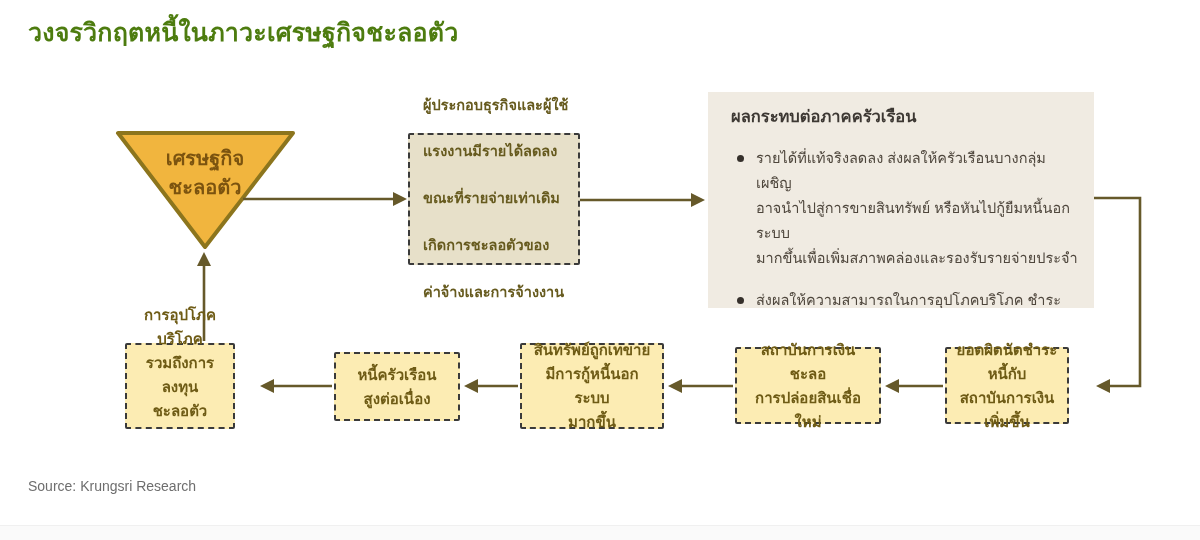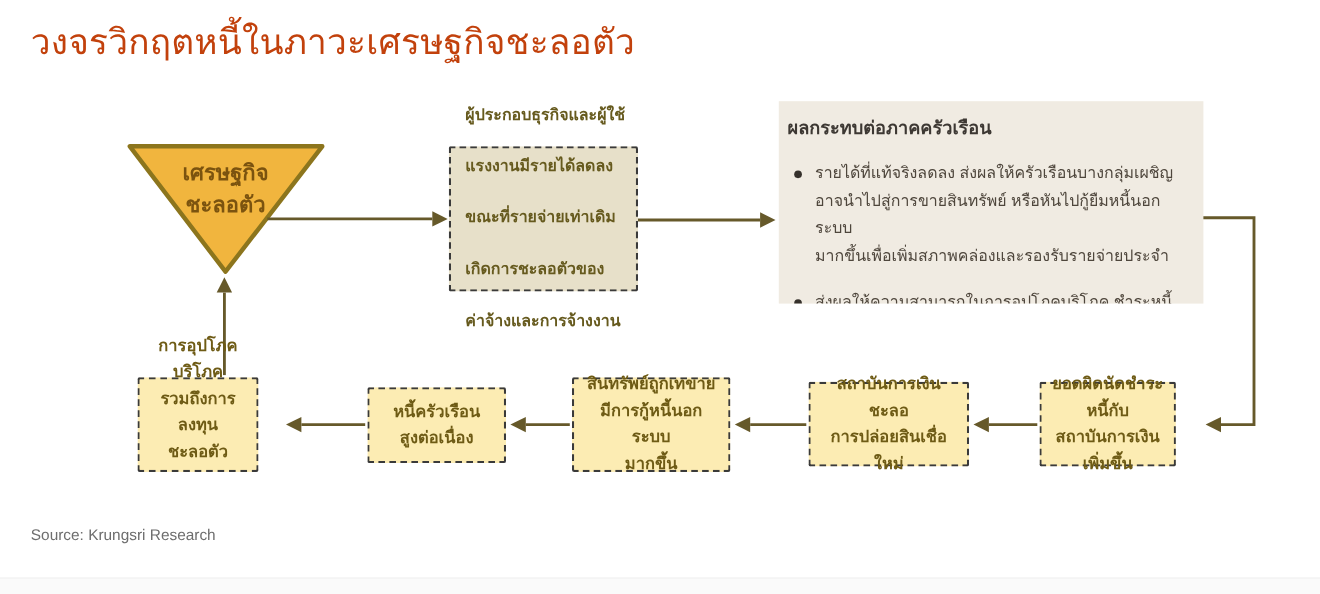--- a/index.html
+++ b/index.html
@@ -1,22 +1,22 @@
 <!DOCTYPE html>
 <html><head>
 <meta charset="utf-8">
 <style>
   html,body{margin:0;padding:0;background:#fff;}
   .canvas{
     position:relative;width:1200px;height:540px;background:#ffffff;overflow:hidden;
     font-family:"Liberation Sans","DejaVu Sans",sans-serif;
   }
   .page-title{
-    position:absolute;left:28px;top:12px;font-size:32px;font-weight:normal;
-    color:#c2410c;letter-spacing:.2px;
+    position:absolute;left:28px;top:12px;font-size:25px;font-weight:bold;
+    color:#4d7c0f;letter-spacing:.2px;
   }
   svg.flow{position:absolute;left:0;top:0;}
   .arrow-line{stroke:#66592a;stroke-width:2.6;fill:none;}
   .arrow-head{fill:#66592a;stroke:none;}
   .tri{stroke:#8c751d;stroke-width:4;stroke-linejoin:round;}
   .trigger-label{
     position:absolute;left:135px;top:144px;width:140px;text-align:center;
     font-size:20px;font-weight:bold;color:#7b530f;line-height:1.45;
   }
   .box{
@@ -31,22 +31,22 @@
   .cycle-box{
     background:#fcecb3;color:#6e5b15;font-weight:600;font-size:15px;line-height:1.6;
     text-align:center;padding:4px 6px;
   }
   .cycle-1{left:125px;top:343px;width:110px;height:86px;justify-content:flex-end;}
   .cycle-2{left:334px;top:352px;width:126px;height:69px;font-family:Liberation Serif, serif;}
   .cycle-3{left:520px;top:343px;width:144px;height:86px;}
   .cycle-4{left:735px;top:347px;width:146px;height:77px;}
   .cycle-5{left:945px;top:347px;width:124px;height:77px;}
   .impact-panel{
-    position:absolute;left:708px;top:92px;width:386px;height:184px;box-sizing:border-box;
-    background:#f0ebe2;padding:11px 16px 10px 8px;overflow:hidden;
+    position:absolute;left:708px;top:92px;width:386px;height:216px;box-sizing:border-box;
+    background:#f0ebe2;padding:11px 16px 10px 23px;overflow:hidden;
   }
   .impact-heading{font-size:16.5px;font-weight:bold;color:#3d3833;margin-bottom:4px;}
   .bullet-row{display:flex;align-items:flex-start;margin-top:17px;}
   .bullet-dot{
     flex:0 0 auto;width:7px;height:7px;border-radius:50%;background:#35302b;
     margin:9px 12px 0 6px;
   }
   .bullet-text{font-size:14.5px;line-height:1.72;color:#4e463c;}
   .source-note{
     position:absolute;left:28px;top:478px;font-size:14px;color:#6e6e6e;

